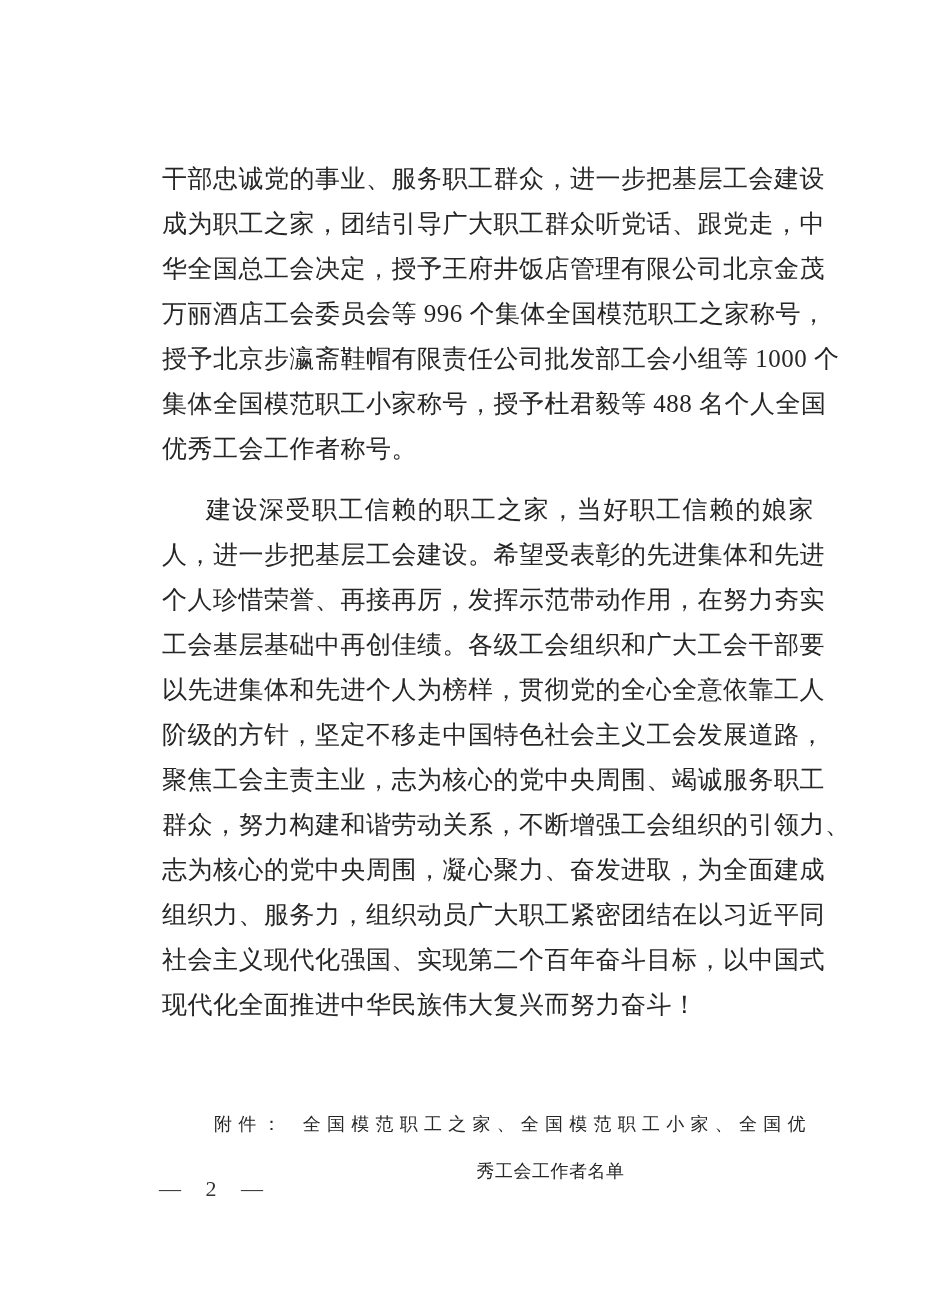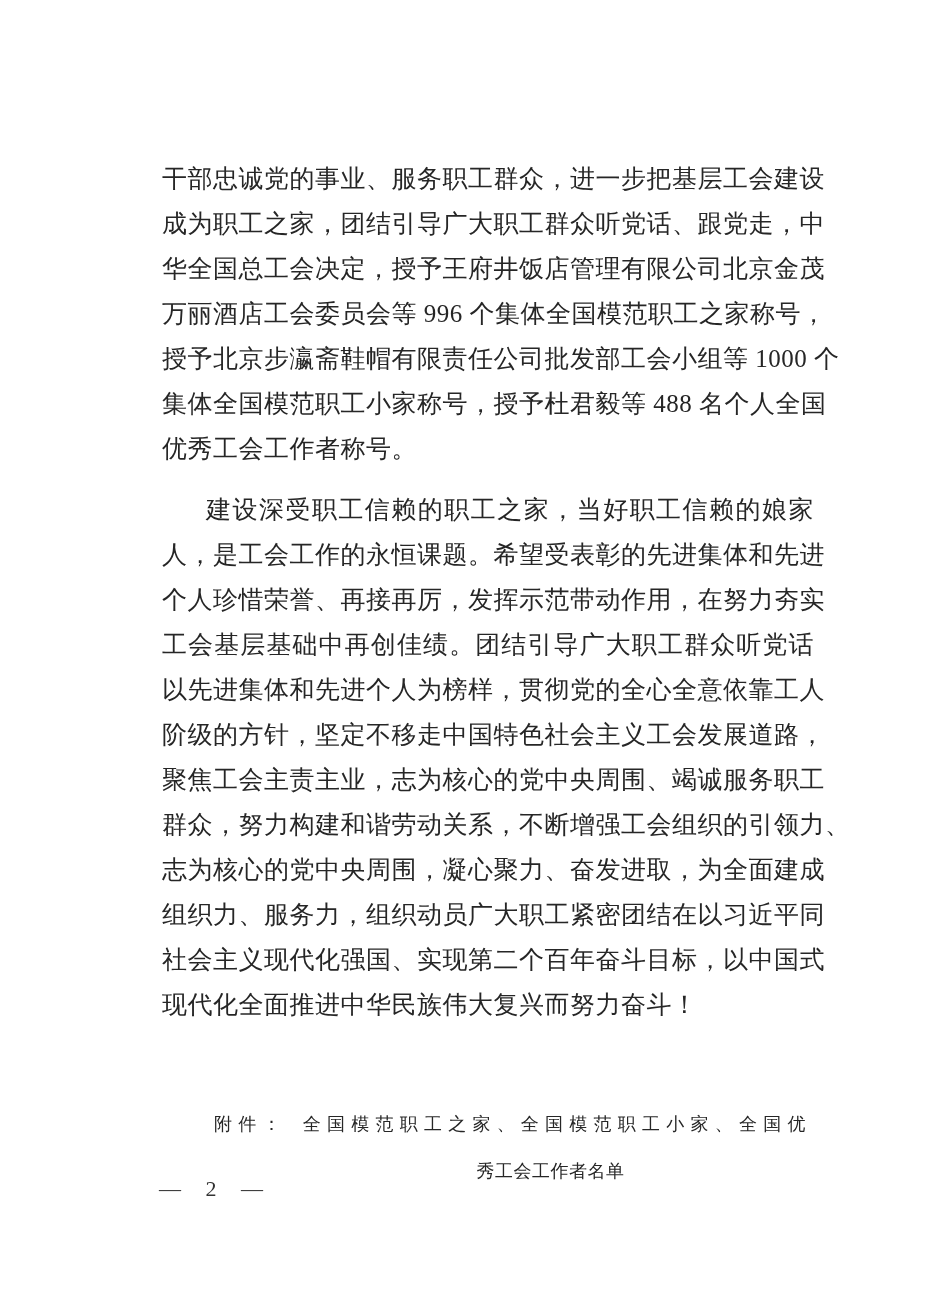--- a/index.html
+++ b/index.html
@@ -85,23 +85,23 @@
       <div class="line">成为职工之家，团结引导广大职工群众听党话、跟党走，中</div>
       <div class="line">华全国总工会决定，授予王府井饭店管理有限公司北京金茂</div>
       <div class="line">万丽酒店工会委员会等 996 个集体全国模范职工之家称号，</div>
       <div class="line">授予北京步瀛斋鞋帽有限责任公司批发部工会小组等 1000 个</div>
       <div class="line">集体全国模范职工小家称号，授予杜君毅等 488 名个人全国</div>
       <div class="line last">优秀工会工作者称号。</div>
     </div>
 
     <div>
       <div class="line indent">建设深受职工信赖的职工之家，当好职工信赖的娘家</div>
-      <div class="line">人，是工会工作的永恒课题。希望受表彰的先进集体和先进</div>
+      <div class="line">人，进一步把基层工会建设。希望受表彰的先进集体和先进</div>
       <div class="line">个人珍惜荣誉、再接再厉，发挥示范带动作用，在努力夯实</div>
-      <div class="line">工会基层基础中再创佳绩。团结引导广大职工群众听党话</div>
+      <div class="line">工会基层基础中再创佳绩。各级工会组织和广大工会干部要</div>
       <div class="line">以先进集体和先进个人为榜样，贯彻党的全心全意依靠工人</div>
       <div class="line">阶级的方针，坚定不移走中国特色社会主义工会发展道路，</div>
       <div class="line">聚焦工会主责主业，志为核心的党中央周围、竭诚服务职工</div>
       <div class="line">群众，努力构建和谐劳动关系，不断增强工会组织的引领力、</div>
       <div class="line">志为核心的党中央周围，凝心聚力、奋发进取，为全面建成</div>
       <div class="line">组织力、服务力，组织动员广大职工紧密团结在以习近平同</div>
       <div class="line">社会主义现代化强国、实现第二个百年奋斗目标，以中国式</div>
       <div class="line last">现代化全面推进中华民族伟大复兴而努力奋斗！</div>
     </div>
 

